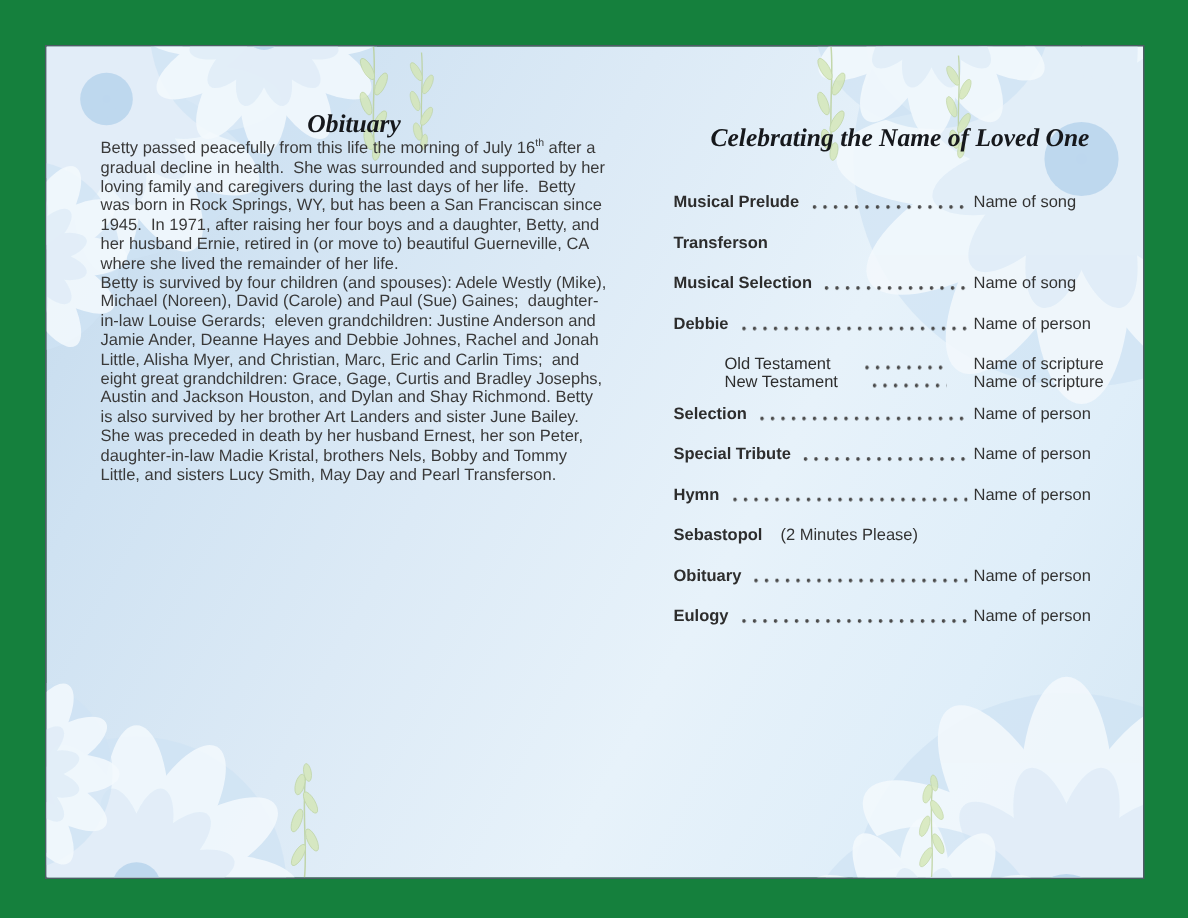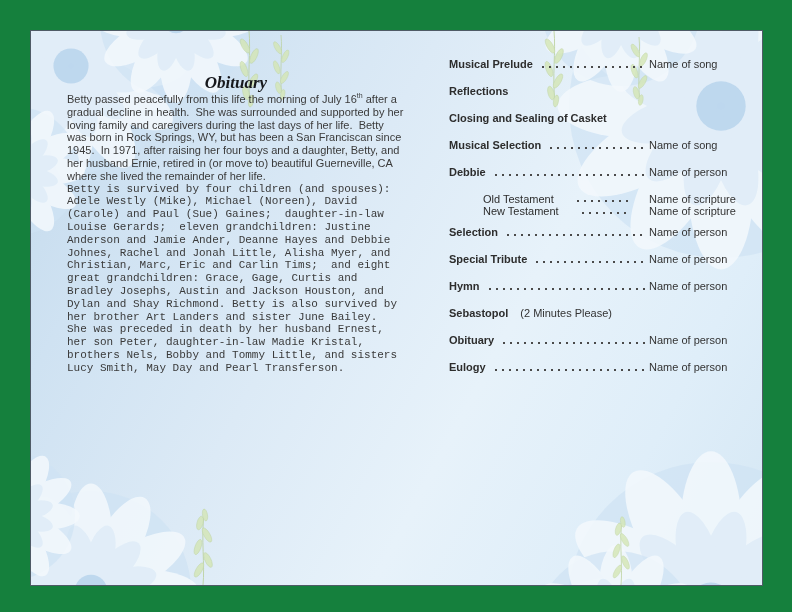--- a/index.html
+++ b/index.html
@@ -39,21 +39,21 @@
     color: #16181c;
     text-align: center;
     margin: 42px 0 0 0;
   }
   .page-left p {
     margin: 0;
     font-size: 11px; line-height: 12.8px;
     white-space: pre-wrap;
   }
   .p1 { margin-top: 22px; }
-  .p2 { margin-top: 30px; font-family: Liberation Mono, monospace; }
+  .p2 { margin-top: 30px; }
   .p3 { margin-top: 40px; }
   .p1 sup { font-size: 7px; line-height: 0; }
 
   
   .page-right {
     position: absolute; left: 418px; top: 0;
     width: 302px;
     color: #333333;
   }
   .service-title {
@@ -171,37 +171,35 @@
     <div class="page-left">
       <h1 class="page-title">Obituary</h1>
 
       <p class="p1"><span>Betty passed peacefully from this life the morning of July 16</span><sup>th</sup><span> after a gradual decline in health.  She was surrounded and supported by her loving family and caregivers during the last days of her life.  Betty was born in Rock Springs, WY, but has been a San Franciscan since 1945.  In 1971, after raising her four boys and a daughter, Betty, and her husband Ernie, retired in (or move to) beautiful Guerneville, CA where she lived the remainder of her life.</span></p>
 
       <p class="p2">Betty is survived by four children (and spouses): Adele Westly (Mike), Michael (Noreen), David (Carole) and Paul (Sue) Gaines;  daughter-in-law Louise Gerards;  eleven grandchildren: Justine Anderson and Jamie Ander, Deanne Hayes and Debbie Johnes, Rachel and Jonah Little, Alisha Myer, and Christian, Marc, Eric and Carlin Tims;  and eight great grandchildren: Grace, Gage, Curtis and Bradley Josephs, Austin and Jackson Houston, and Dylan and Shay Richmond. Betty is also survived by her brother Art Landers and sister June Bailey.  She was preceded in death by her husband Ernest, her son Peter, daughter-in-law Madie Kristal, brothers Nels, Bobby and Tommy Little, and sisters Lucy Smith, May Day and Pearl Transferson.</p>
 
     </div>
 
     <div class="page-right">
+      <h1 class="service-title">Celebrating the Name of Loved One</h1>
 
       <div class="rows">
 
         <div class="row">
           <span class="lbl">Musical Prelude</span>
           <span class="leader"></span>
           <span class="val">Name of song</span>
         </div>
 
         <div class="row">
-          <span class="lbl">Reflections</span>
-        </div>
-
-
-        <div class="row">
-          <span class="lbl">Closing and Sealing of Casket</span>
-        </div>
+          <span class="lbl">Transferson</span>
+        </div>
+
+
 
         <div class="row">
           <span class="lbl">Musical Selection</span>
           <span class="leader"></span>
           <span class="val">Name of song</span>
         </div>
 
         <div class="row">
           <span class="lbl">Debbie</span>
           <span class="leader"></span>

